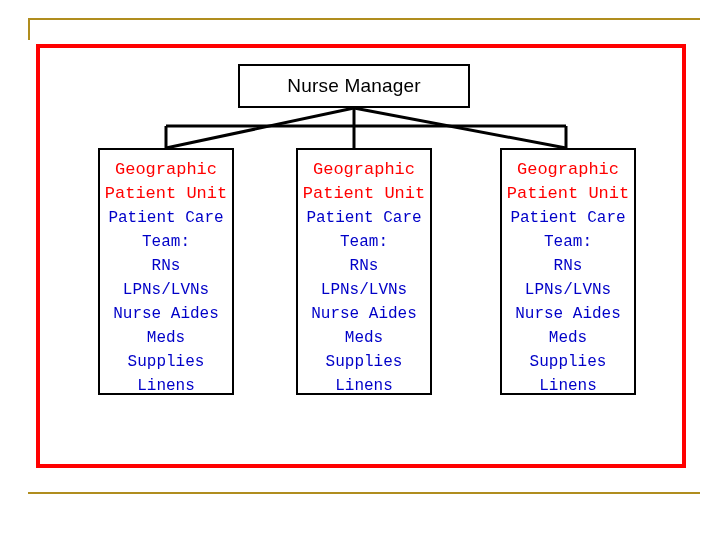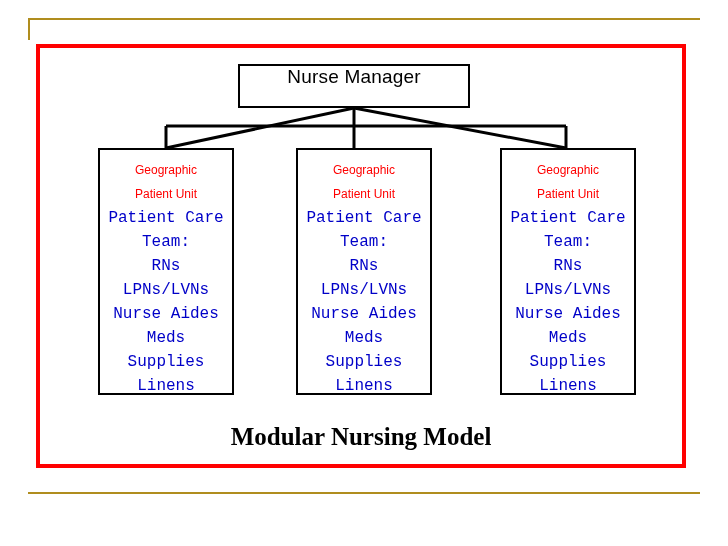--- a/index.html
+++ b/index.html
@@ -65,21 +65,21 @@
   .node-root {
     position: absolute;
     left: 238px;
     top: 64px;
     width: 232px;
     height: 44px;
     border: 2px solid #000000;
     box-sizing: border-box;
     background: #ffffff;
     display: flex;
-    align-items: flex-start;
+    align-items: center;
     justify-content: center;
   }
   .node-root .label {
     font-family: "Liberation Sans", sans-serif;
     font-size: 19px;
     color: #000000;
     letter-spacing: 0.2px;
   }
 
   .unit {
@@ -97,22 +97,22 @@
   .unit-2 { left: 296px; }
   .unit-3 { left: 500px; }
 
   .unit .ln {
     display: block;
     line-height: 24px;
     white-space: nowrap;
   }
   .unit .red {
     color: #ff0000;
-    font-size: 12px;
-    font-family: Liberation Sans, sans-serif;
+    font-size: 17px;
+    font-family: Liberation Mono, monospace;
   }
   .unit .blue {
     color: #0000c8;
     font-size: 16px;
     font-family: Liberation Mono, monospace;
   }
 
   .caption {
     position: absolute;
     left: 36px;
@@ -191,15 +191,14 @@
     <span class="ln blue">Patient Care</span>
     <span class="ln blue">Team:</span>
     <span class="ln blue">RNs</span>
     <span class="ln blue">LPNs/LVNs</span>
     <span class="ln blue">Nurse Aides</span>
     <span class="ln blue">Meds</span>
     <span class="ln blue">Supplies</span>
     <span class="ln blue">Linens</span>
   </div>
 
-  <div class="caption">Modular Nursing Model</div>
 
 </div>
 
 </body></html>

